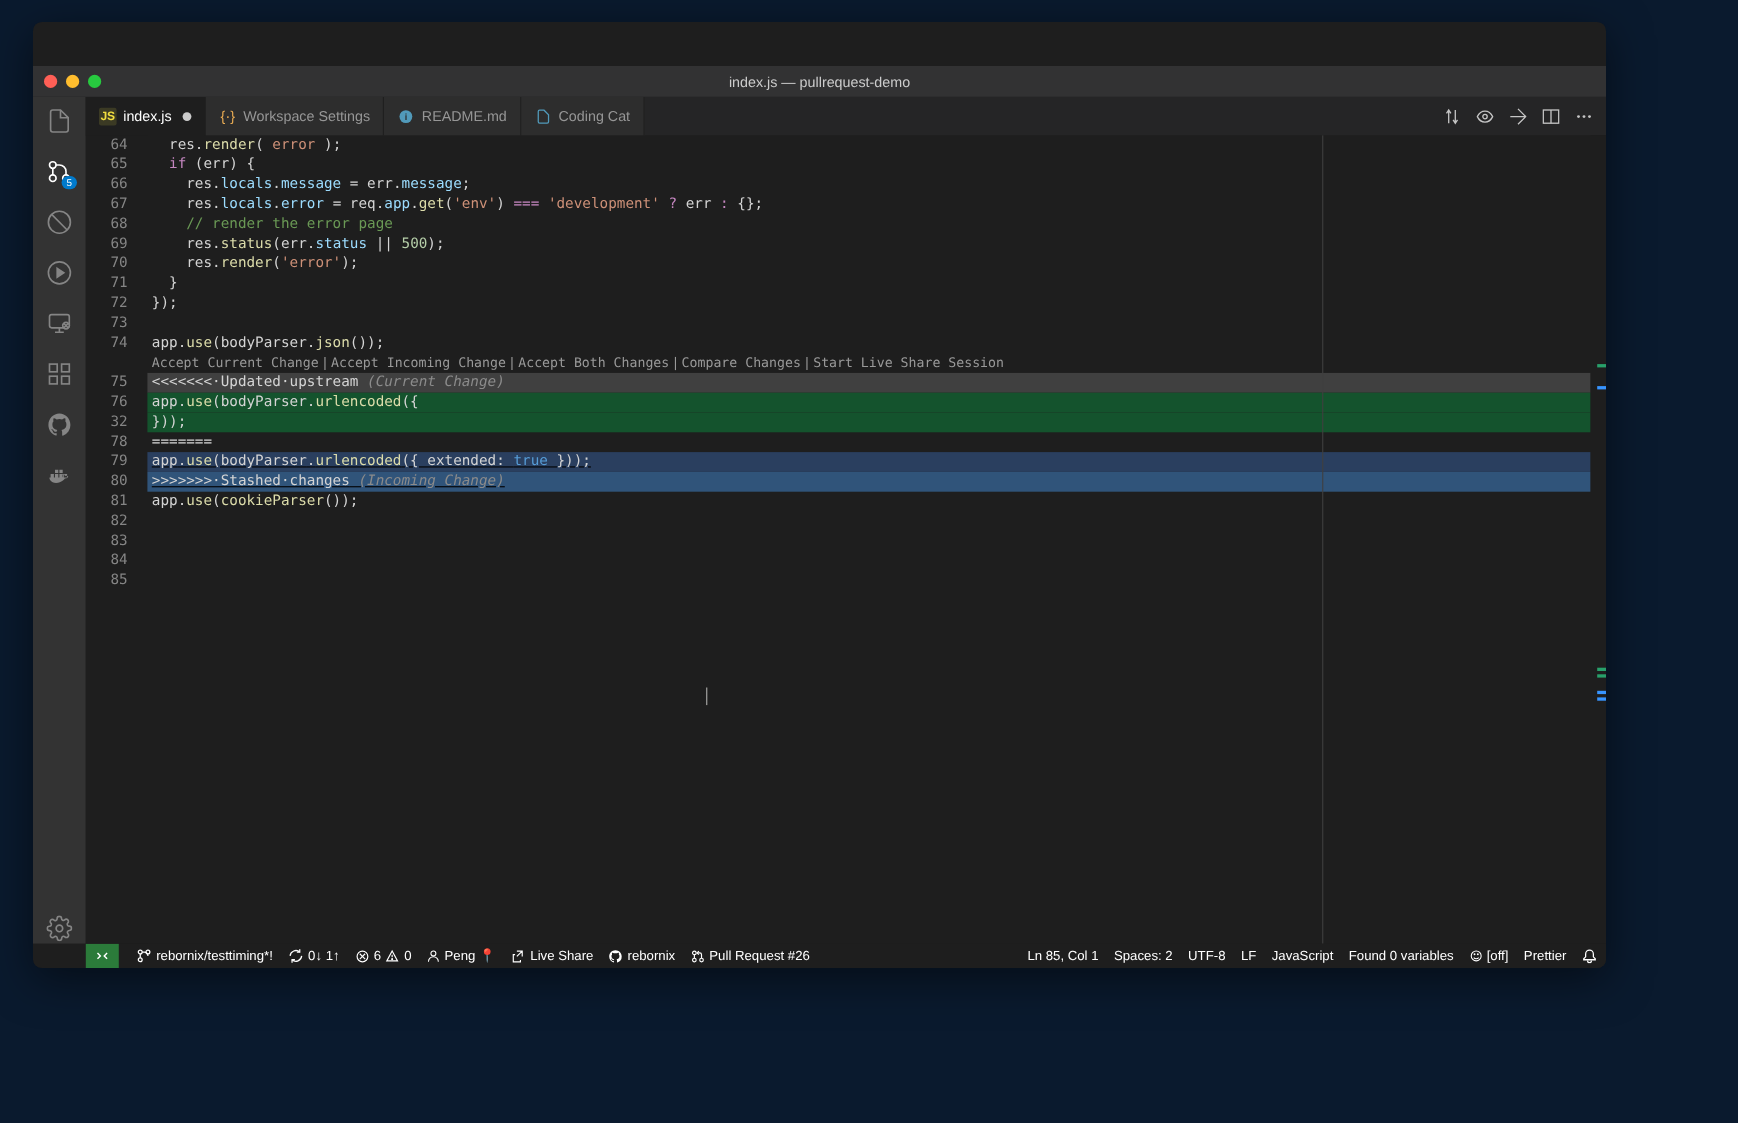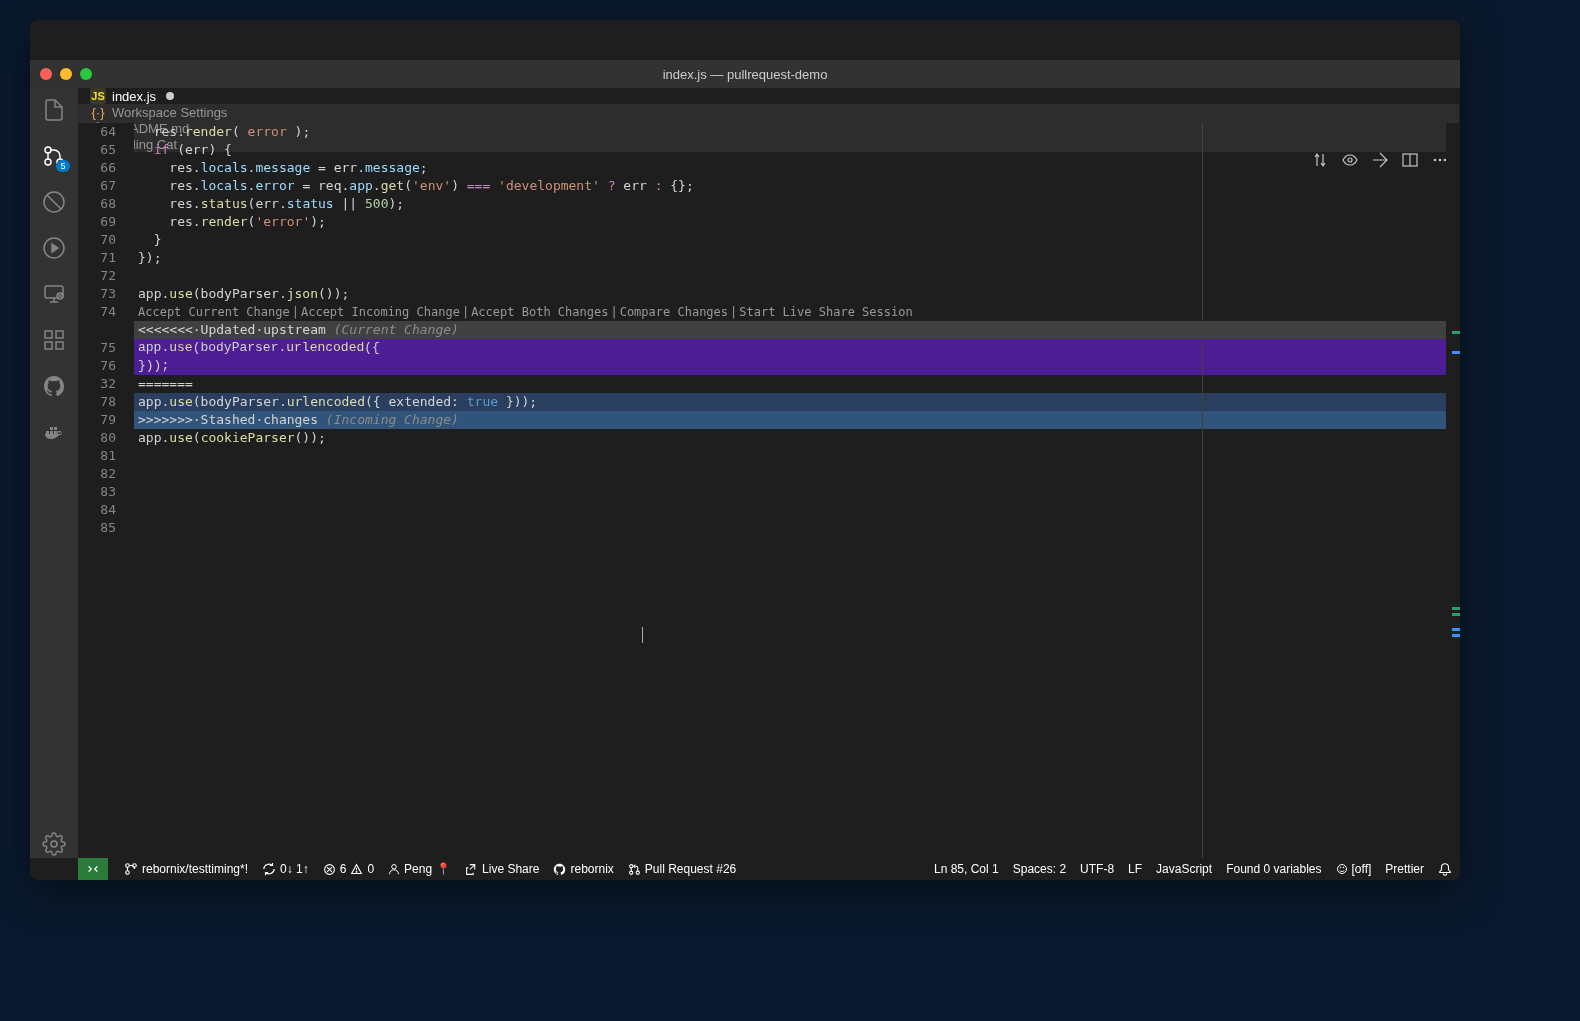--- a/index.html
+++ b/index.html
@@ -76,21 +76,20 @@
   padding: 1px 4px;
   min-width: 14px;
   text-align: center;
 }
 .editor-area { flex: 1; display: flex; flex-direction: column; background: #1e1e1e; }
 .tabs {
   height: 35px;
   background: #252526;
   display: flex;
   align-items: stretch;
-  flex-direction: column;
 }
 .tab {
   display: flex;
   align-items: center;
   padding: 0 12px;
   gap: 6px;
   font-size: 13px;
   color: #969696;
   border-right: 1px solid #1e1e1e;
   cursor: pointer;
@@ -117,23 +116,23 @@
 .gutter {
   width: 56px;
   text-align: right;
   padding-right: 18px;
   color: #858585;
   user-select: none;
   background: #1e1e1e;
 }
 .code-lines { flex: 1; position: relative; }
 .line { height: 18px; white-space: pre; padding-left: 4px; }
-.line.hl-green { background: #4c1d95; font-family: Liberation Mono, monospace; }
+.line.hl-green { background: #14532d; }
 .line.hl-green-dark { background: #404040; }
-.line.hl-blue { background: #30547a; }
+.line.hl-blue { background: #30547a; text-decoration: underline; }
 .ln { height: 18px; }
 .tok-kw { color: #c586c0; }
 .tok-fn { color: #dcdcaa; }
 .tok-var { color: #9cdcfe; }
 .tok-str { color: #ce9178; }
 .tok-num { color: #b5cea8; }
 .tok-comment { color: #6a9955; }
 .tok-bool { color: #569cd6; }
 .tok-plain { color: #d4d4d4; }
 .tok-conflict { color: #d4d4d4; }
@@ -355,20 +354,21 @@
           <div class="ln">83</div>
           <div class="ln">84</div>
           <div class="ln">85</div>
         </div>
         <div class="code-lines">
           <div class="ruler"></div>
           <div class="line"><span class="tok-plain">  res</span><span class="tok-plain">.</span><span class="tok-fn">render</span><span class="tok-plain">(</span><span class="tok-str"> error </span><span class="tok-plain">);</span></div>
           <div class="line"><span class="tok-plain">  </span><span class="tok-kw">if</span><span class="tok-plain"> (err) {</span></div>
           <div class="line"><span class="tok-plain">    res</span><span class="tok-plain">.</span><span class="tok-var">locals</span><span class="tok-plain">.</span><span class="tok-var">message</span><span class="tok-plain"> = err</span><span class="tok-plain">.</span><span class="tok-var">message</span><span class="tok-plain">;</span></div>
           <div class="line"><span class="tok-plain">    res</span><span class="tok-plain">.</span><span class="tok-var">locals</span><span class="tok-plain">.</span><span class="tok-var">error</span><span class="tok-plain"> = req</span><span class="tok-plain">.</span><span class="tok-var">app</span><span class="tok-plain">.</span><span class="tok-fn">get</span><span class="tok-plain">(</span><span class="tok-str">'env'</span><span class="tok-plain">) </span><span class="tok-kw">===</span><span class="tok-plain"> </span><span class="tok-str">'development'</span><span class="tok-plain"> </span><span class="tok-kw">?</span><span class="tok-plain"> err </span><span class="tok-kw">:</span><span class="tok-plain"> {};</span></div>
+          <div class="line"><span class="tok-plain">    </span><span class="tok-comment">// render the error page</span></div>
           <div class="line"><span class="tok-plain">    res</span><span class="tok-plain">.</span><span class="tok-fn">status</span><span class="tok-plain">(err</span><span class="tok-plain">.</span><span class="tok-var">status</span><span class="tok-plain"> || </span><span class="tok-num">500</span><span class="tok-plain">);</span></div>
           <div class="line"><span class="tok-plain">    res</span><span class="tok-plain">.</span><span class="tok-fn">render</span><span class="tok-plain">(</span><span class="tok-str">'error'</span><span class="tok-plain">);</span></div>
           <div class="line"><span class="tok-plain">  }</span></div>
           <div class="line"><span class="tok-plain">});</span></div>
           <div class="line"><span class="tok-plain"></span></div>
           <div class="line"><span class="tok-plain">app</span><span class="tok-plain">.</span><span class="tok-fn">use</span><span class="tok-plain">(bodyParser</span><span class="tok-plain">.</span><span class="tok-fn">json</span><span class="tok-plain">());</span></div>
           <div class="codelens">
               <span>Accept Current Change</span>
               <span> | </span>
               <span>Accept Incoming Change</span>

